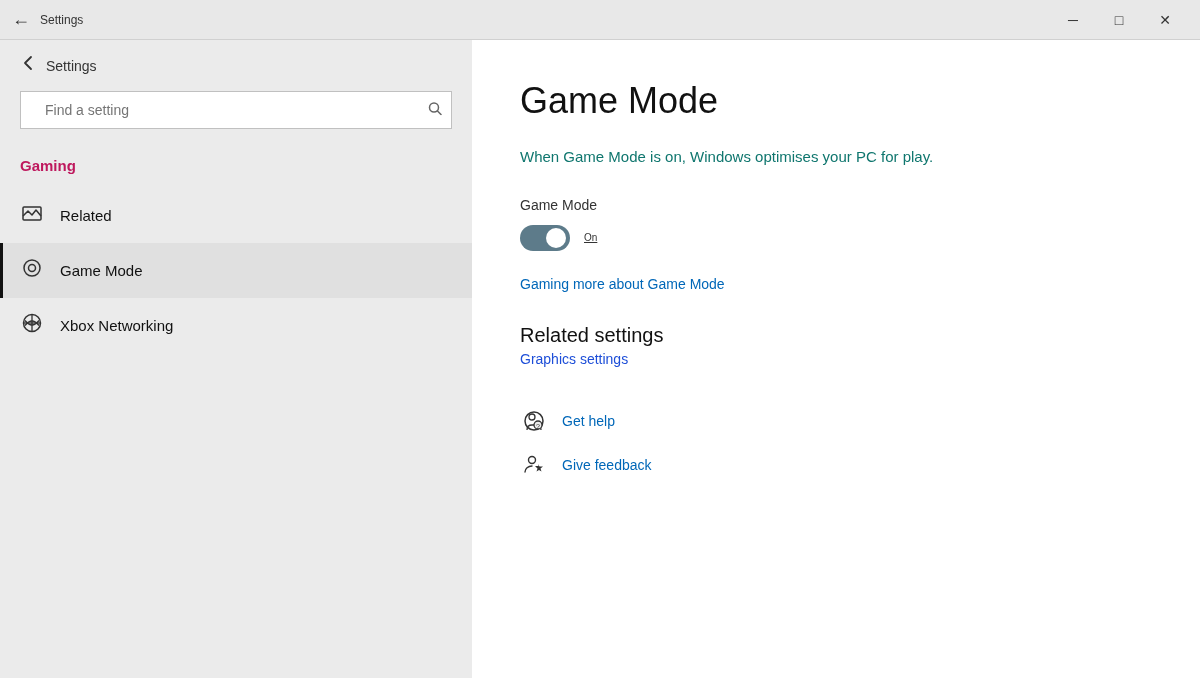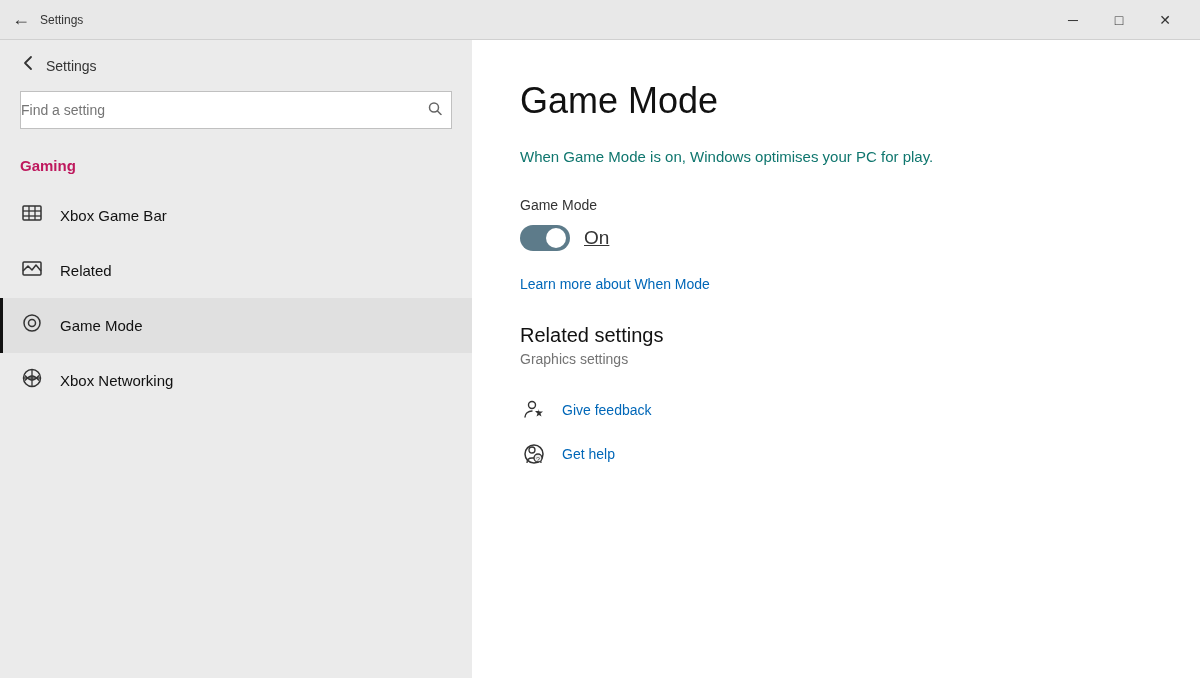--- a/index.html
+++ b/index.html
@@ -83,21 +83,21 @@
 
     .search-box {
       margin: 0 20px 20px 20px;
       position: relative;
     }
     .search-box input {
       width: 100%;
       height: 38px;
       border: 1px solid #c0c0c0;
       background: white;
-      padding: 0 36px 0 0;
+      padding: 0 36px 0 24px;
       font-size: 14px;
       color: #666;
       outline: none;
     }
     .search-icon-box {
       position: absolute;
       right: 10px;
       top: 50%;
       transform: translateY(-50%);
       color: #666;
@@ -189,21 +189,21 @@
       position: absolute;
       width: 20px;
       height: 20px;
       background: white;
       border-radius: 50%;
       top: 3px;
       right: 4px;
       transition: left 0.2s;
     }
     .toggle-label {
-      font-size: 19px;
+      font-size: 10px;
       color: #333;
       text-decoration: underline;
     }
 
     .link-text {
       color: #0067b8;
       font-size: 14px;
       cursor: pointer;
       text-decoration: none;
       display: inline-block;
@@ -211,26 +211,26 @@
     }
 
     .related-title {
       font-size: 20px;
       font-weight: 400;
       color: #111;
       margin-bottom: 4px;
     }
 
     .related-link {
-      color: #737373;
+      color: #1d4ed8;
       font-size: 14px;
       cursor: pointer;
       text-decoration: none;
       display: block;
-      margin-bottom: 21px;
+      margin-bottom: 32px;
     }
 
     .help-row {
       display: flex;
       align-items: center;
       gap: 14px;
       padding: 8px 0;
       cursor: pointer;
     }
     .help-icon {
@@ -282,32 +282,20 @@
       <span class="search-icon-box">
         <svg width="14" height="14" viewBox="0 0 14 14" fill="none">
           <circle cx="6" cy="6" r="4.5" stroke="#666" stroke-width="1.5"></circle>
           <line x1="9.5" y1="9.5" x2="13" y2="13" stroke="#666" stroke-width="1.5" stroke-linecap="round"></line>
         </svg>
       </span>
     </div>
 
     <div class="section-label">Gaming</div>
 
-    <div class="nav-item">
-      <span class="nav-icon">
-        <svg width="22" height="22" viewBox="0 0 22 22" fill="none">
-          <rect x="2" y="4" width="18" height="14" rx="1" stroke="#333" stroke-width="1.5"></rect>
-          <line x1="2" y1="9" x2="20" y2="9" stroke="#333" stroke-width="1.3"></line>
-          <line x1="2" y1="14" x2="20" y2="14" stroke="#333" stroke-width="1.3"></line>
-          <line x1="8" y1="4" x2="8" y2="18" stroke="#333" stroke-width="1.3"></line>
-          <line x1="14" y1="4" x2="14" y2="18" stroke="#333" stroke-width="1.3"></line>
-        </svg>
-      </span>
-      <span>Xbox Game Bar</span>
-    </div>
 
     <div class="nav-item">
       <span class="nav-icon">
         <svg width="22" height="22" viewBox="0 0 22 22" fill="none">
           <rect x="2" y="5" width="18" height="13" rx="1" stroke="#333" stroke-width="1.5"></rect>
           <polyline points="2,14 7,9 11,13 15,8 20,14" stroke="#333" stroke-width="1.5" fill="none" stroke-linejoin="round"></polyline>
         </svg>
       </span>
       <span>Related</span>
     </div>
@@ -345,47 +333,47 @@
 
     <div class="setting-label">Game Mode</div>
 
     <div class="toggle-row">
       <div class="toggle-switch">
         <div class="knob"></div>
       </div>
       <span class="toggle-label">On</span>
     </div>
 
-    <a class="link-text">Learn more about When Mode</a>
+    <a class="link-text">Gaming more about Game Mode</a>
 
     <div class="related-title">Related settings</div>
 
     <a class="related-link">Graphics settings</a>
-
-    
-    <div class="help-row">
-      <span class="help-icon">
-        <svg width="24" height="24" viewBox="0 0 24 24" fill="none">
-          <circle cx="10" cy="7" r="3.5" stroke="#333" stroke-width="1.4"></circle>
-          <path d="M3 19c0-3.3 3.1-6 7-6" stroke="#333" stroke-width="1.4" fill="none" stroke-linecap="round"></path>
-          <path d="M16 11l1.5 2.5H21l-2.5 2 1 3L17 17l-2.5 1.5 1-3L13 13h3.5z" fill="#333"></path>
-        </svg>
-      </span>
-      <a class="help-link">Give feedback</a>
-    </div>
 
     
     <div class="help-row">
       <span class="help-icon">
         <svg width="24" height="24" viewBox="0 0 24 24" fill="none">
           <circle cx="12" cy="12" r="9" stroke="#333" stroke-width="1.5"></circle>
           <circle cx="10" cy="8" r="3" stroke="#333" stroke-width="1.3"></circle>
           <path d="M5 21c0-3.3 2.2-5 5-5h4c2.8 0 5 1.7 5 5" stroke="#333" stroke-width="1.3" fill="none"></path>
           <circle cx="16" cy="16" r="4" fill="#ebebeb" stroke="#333" stroke-width="1.3"></circle>
           <text x="16" y="20" text-anchor="middle" font-size="7" fill="#333">?</text>
         </svg>
       </span>
       <a class="help-link">Get help</a>
     </div>
 
+    
+    <div class="help-row">
+      <span class="help-icon">
+        <svg width="24" height="24" viewBox="0 0 24 24" fill="none">
+          <circle cx="10" cy="7" r="3.5" stroke="#333" stroke-width="1.4"></circle>
+          <path d="M3 19c0-3.3 3.1-6 7-6" stroke="#333" stroke-width="1.4" fill="none" stroke-linecap="round"></path>
+          <path d="M16 11l1.5 2.5H21l-2.5 2 1 3L17 17l-2.5 1.5 1-3L13 13h3.5z" fill="#333"></path>
+        </svg>
+      </span>
+      <a class="help-link">Give feedback</a>
+    </div>
+
   </div>
 
 </div>
 
 </body></html>

